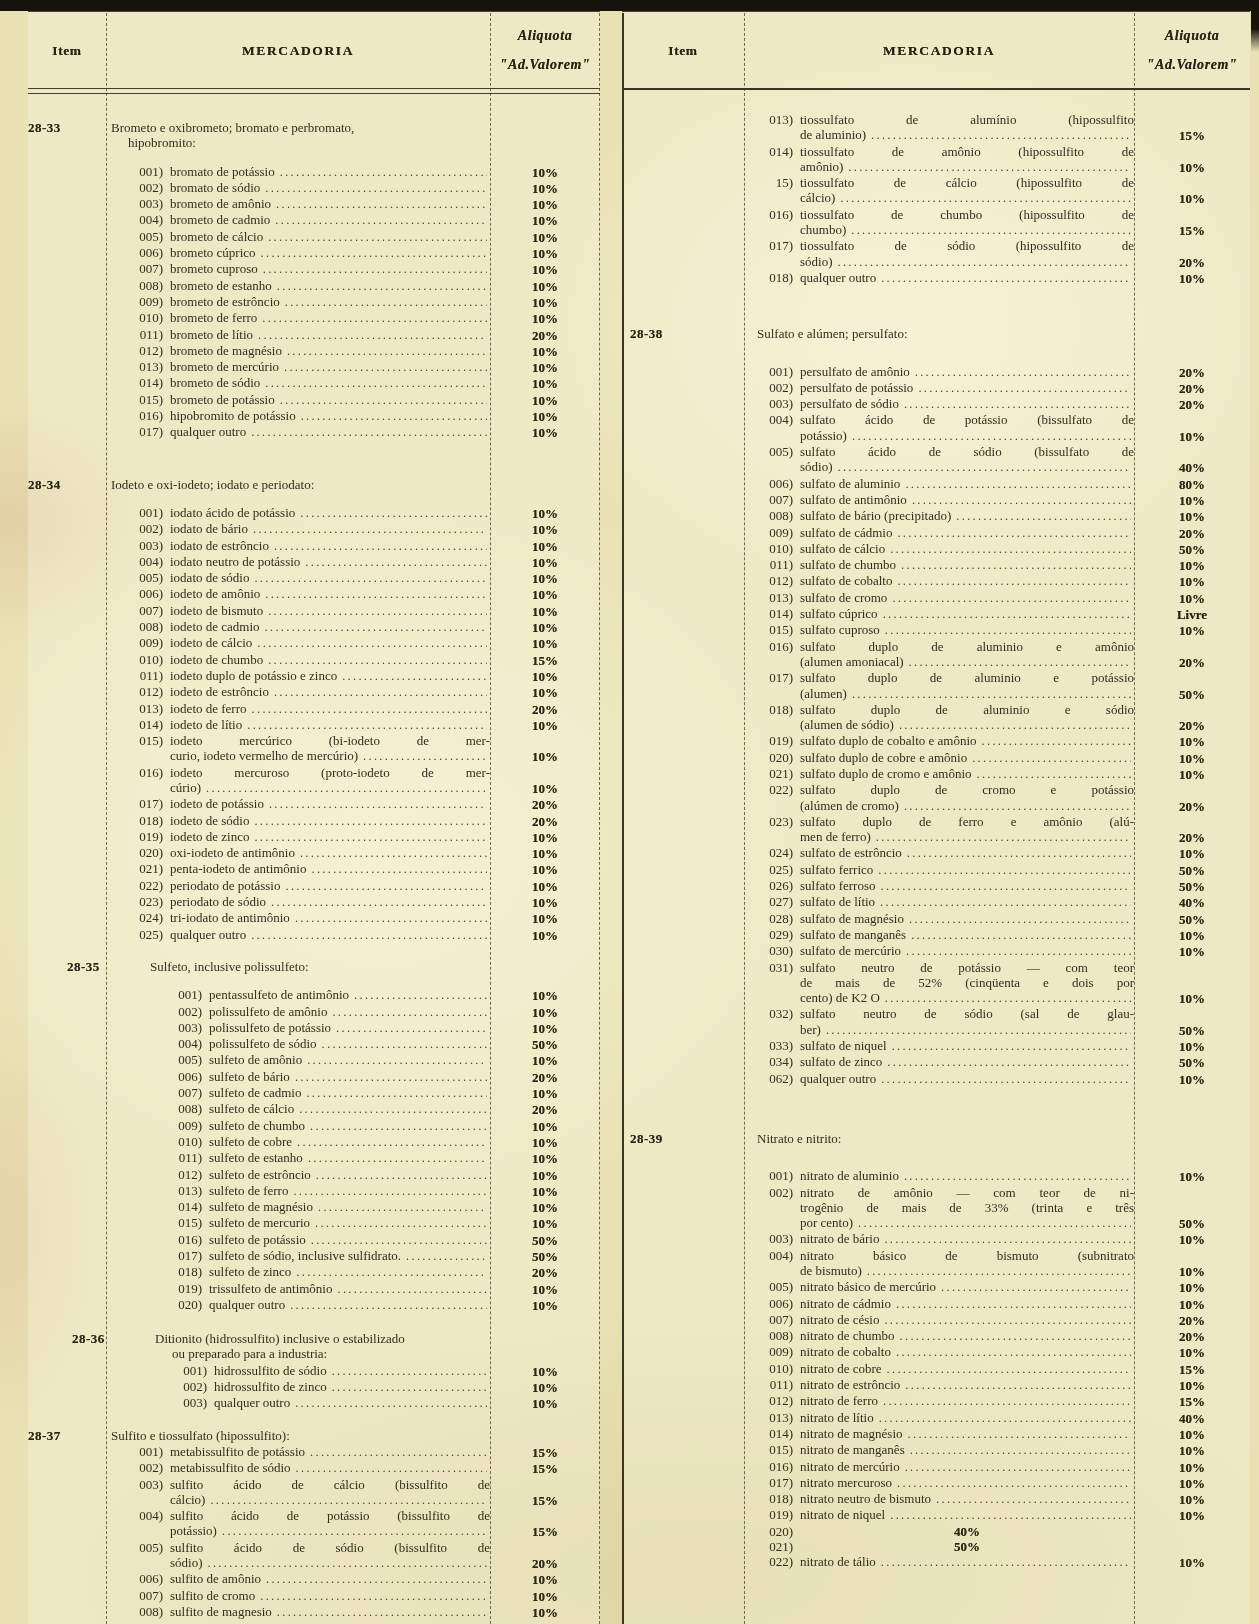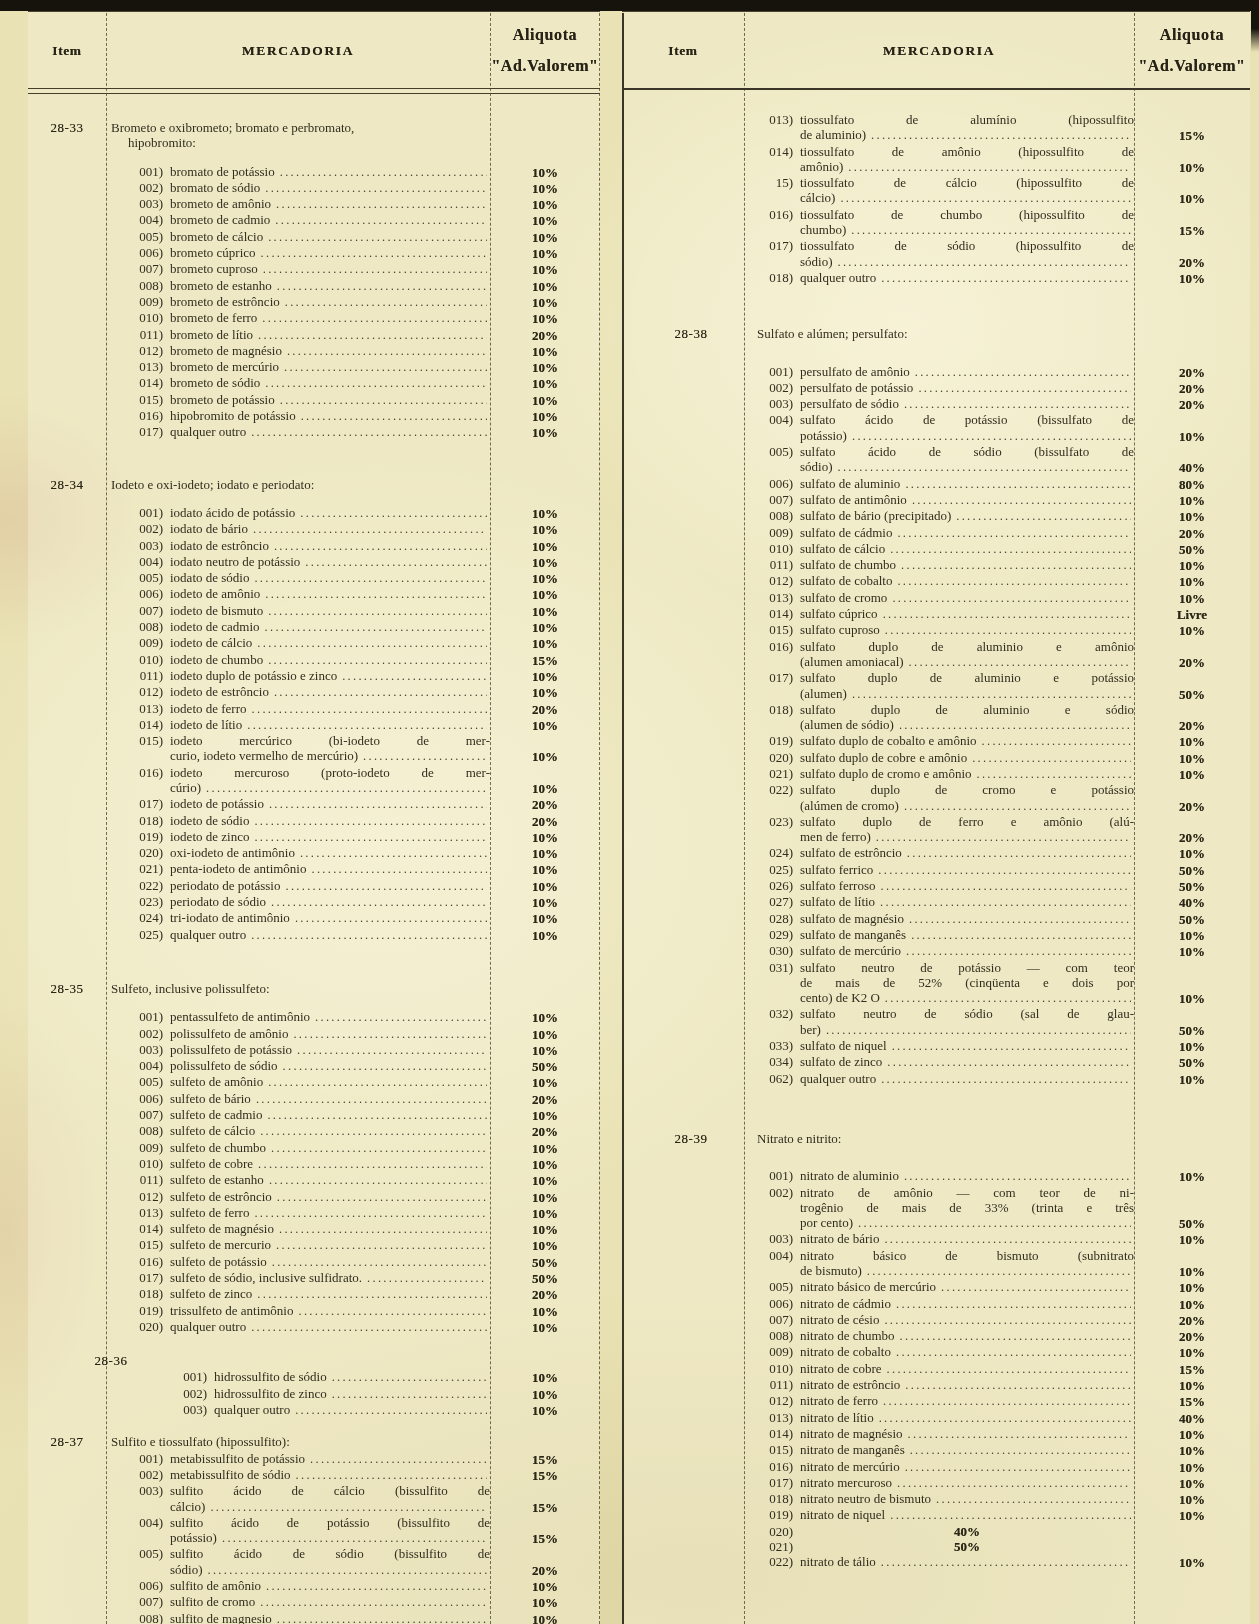--- a/index.html
+++ b/index.html
@@ -23,41 +23,41 @@
   .half.rightT{left:594px;width:628px;}
   .vline{position:absolute;top:2px;bottom:0;width:0;border-left:1px dashed #5a5339;opacity:.85;}
   .vline.solid{border-left:2px solid #3a3526;opacity:1;}
   
   .thead{position:absolute;top:0;left:0;right:0;height:77px;display:grid;align-items:center;border-top:1px solid #4a4430;}
   .leftT .thead{grid-template-columns:78px 1fr 110px;}
   .rightT .thead{grid-template-columns:122px 1fr 116px;}
   .th{font-weight:700;text-align:center;font-size:13.5px;letter-spacing:.6px;color:#262215;
       text-shadow:0 0 .5px rgba(38,34,21,.7);}
   .th-merc{letter-spacing:1.6px;}
-  .th-aliq{font-size:16px;line-height:1;}
+  .th-aliq{font-size:14px;line-height:1;font-style:italic;}
   .th-aliq .l1{margin-bottom:15px;}
   .hline{position:absolute;top:77px;left:0;right:0;height:4px;border-top:1px solid #443e2b;border-bottom:1px solid #443e2b;}
   .hline.single{height:0;border-top:2px solid #3a3526;border-bottom:none;}
   
   .tbody{position:absolute;top:83px;left:0;right:0;font-size:13px;line-height:15.3px;}
   .tbody.leftB{padding-top:12px;}
   .tbody.rightB{padding-top:18px;}
   .sec{margin-top:42px;}
   .leftB .sec:nth-child(1){margin-top:14px;}
   .leftB .sec:nth-child(2){margin-top:36px;}
-  .leftB .sec:nth-child(3){margin-top:38px;}
+  .leftB .sec:nth-child(3){margin-top:16px;padding-left:39px;}
   .leftB .sec:nth-child(4){margin-top:18px;margin-left:44px;}
   .leftB .sec:nth-child(5){margin-top:16px;}
   .rightB .sec:nth-child(1){margin-top:0;}
   .rightB .sec:nth-child(2){margin-top:40px;}
   .rightB .sec:nth-child(3){margin-top:44px;}
   .sec-head{display:grid;}
   .leftT .sec-head{grid-template-columns:78px 1fr 110px;}
   .rightT .sec-head{grid-template-columns:122px 1fr 116px;padding-left:8px;}
-  .code{text-align:center;font-weight:400;letter-spacing:.5px;color:#292516;text-shadow:0 0 .5px rgba(41,37,22,.6);}
+  .code{text-align:left;font-weight:700;letter-spacing:.5px;color:#292516;text-shadow:0 0 .5px rgba(41,37,22,.6);}
   .title{padding-left:5px;}
   .tline{white-space:nowrap;}
   .tline.cont{padding-left:17px;}
   .items{margin-top:13px;}
   .sec.compact .items{margin-top:1px;}
   .sec.nohead .items{margin-top:0;}
   .rightB .sec:not(.nohead):not(.compact) .items{margin-top:22px;}
   .irow{display:grid;align-items:end;}
   .leftT .irow{grid-template-columns:78px 64px 1fr 110px;}
   .rightT .irow{grid-template-columns:122px 56px 1fr 116px;}
@@ -809,20 +809,24 @@
                     <span class="lead"></span>
                   </div>
                 </div>
                 <div class="ival">10%</div>
               </div>
             </div>
           </div>
           <div class="sec compact">
             <div class="sec-head">
               <div class="code">28-36</div>
+              <div class="title">
+                <div class="tline">Ditionito (hidrossulfito) inclusive o estabilizado</div>
+                <div class="tline cont">ou preparado para a industria:</div>
+              </div>
               <div></div>
             </div>
             <div class="items">
               <div class="irow">
                 <div></div>
                 <div class="inum">001)</div>
                 <div class="itext">
                   <div class="iline last">
                     <span class="frag">hidrossulfito de sódio</span>
                     <span class="lead"></span>

